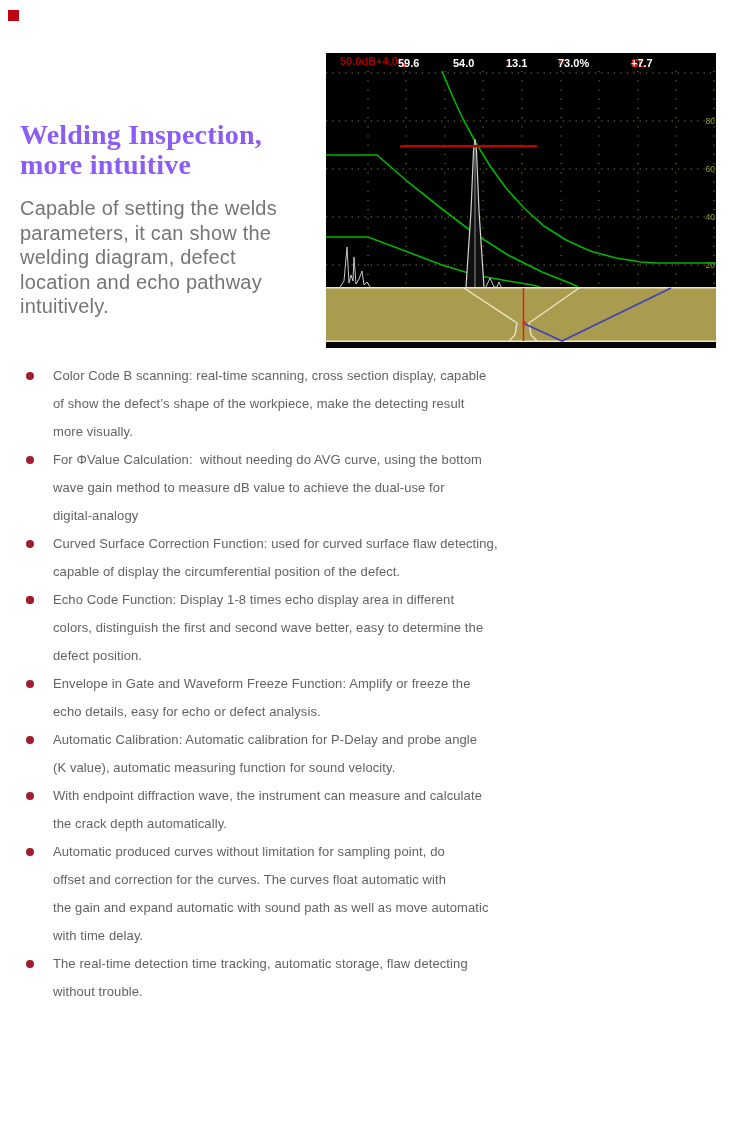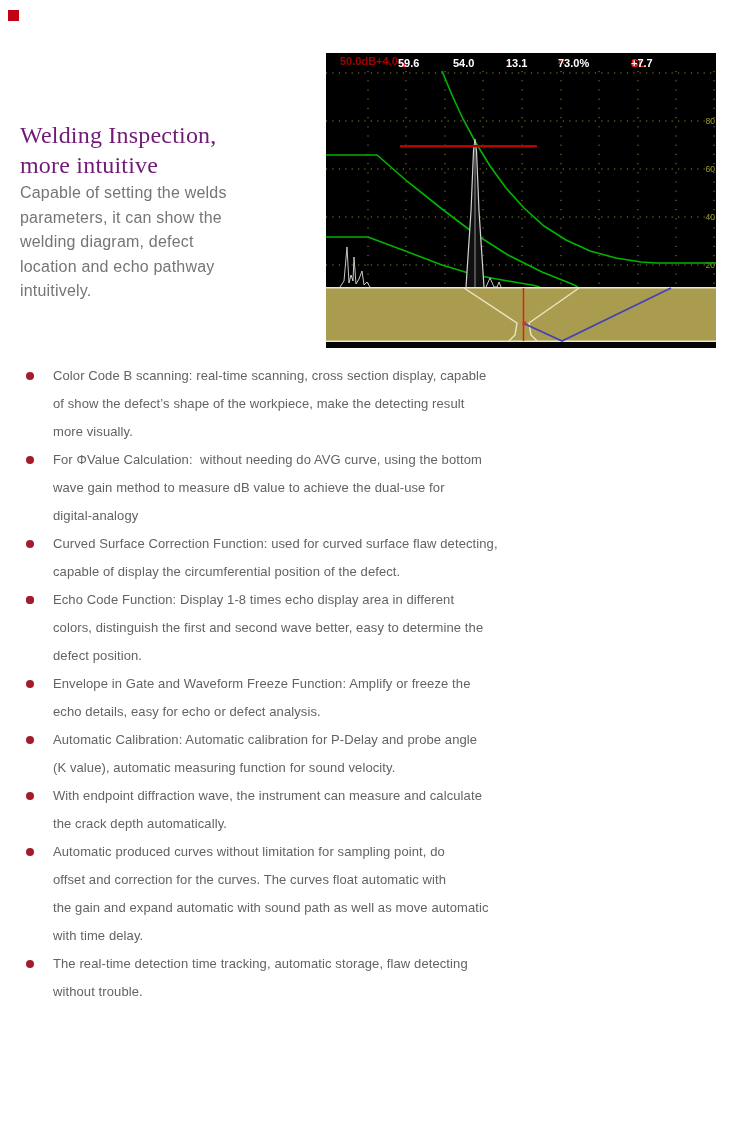--- a/index.html
+++ b/index.html
@@ -7,25 +7,25 @@
     width:750px;height:1124px;position:relative;overflow:hidden;
     background:#ffffff;font-family:"Liberation Sans",sans-serif;
   }
   
   .corner-square{position:absolute;left:8px;top:10px;width:11px;height:11px;background:#c00310;}
 
   
   .intro{position:absolute;left:20px;top:120px;width:305px;}
   .intro h1{
     margin:0;font-family:"Liberation Serif","DejaVu Serif",serif;
-    font-weight:normal;font-size:24px;line-height:30px;color:#701a75;
+    font-weight:bold;font-size:28px;line-height:30px;color:#8b5cf6;
     white-space:pre;letter-spacing:0.2px;
   }
   .intro p{
-    margin:1px 0 0 0;font-size:16px;line-height:24.5px;color:#757575;
+    margin:16px 0 0 0;font-size:20px;line-height:24.5px;color:#757575;
     white-space:pre;letter-spacing:0.2px;
   }
 
   
   .screen{position:absolute;left:326px;top:53px;width:390px;height:295px;background:#000;}
   .statusbar{position:absolute;top:0;left:0;width:100%;height:18px;font-size:11px;font-weight:bold;}
   .statusbar span{position:absolute;top:2px;white-space:nowrap;}
   .sb-gain{left:2px;color:#a40000;padding-left:12px;}
   .sb-r1{left:72px;}.sb-r2{left:127px;}.sb-r3{left:180px;}.sb-r4{left:232px;}.sb-sl{left:305px;}
   .sb-icon{color:#ff1a1a;font-weight:bold;}

